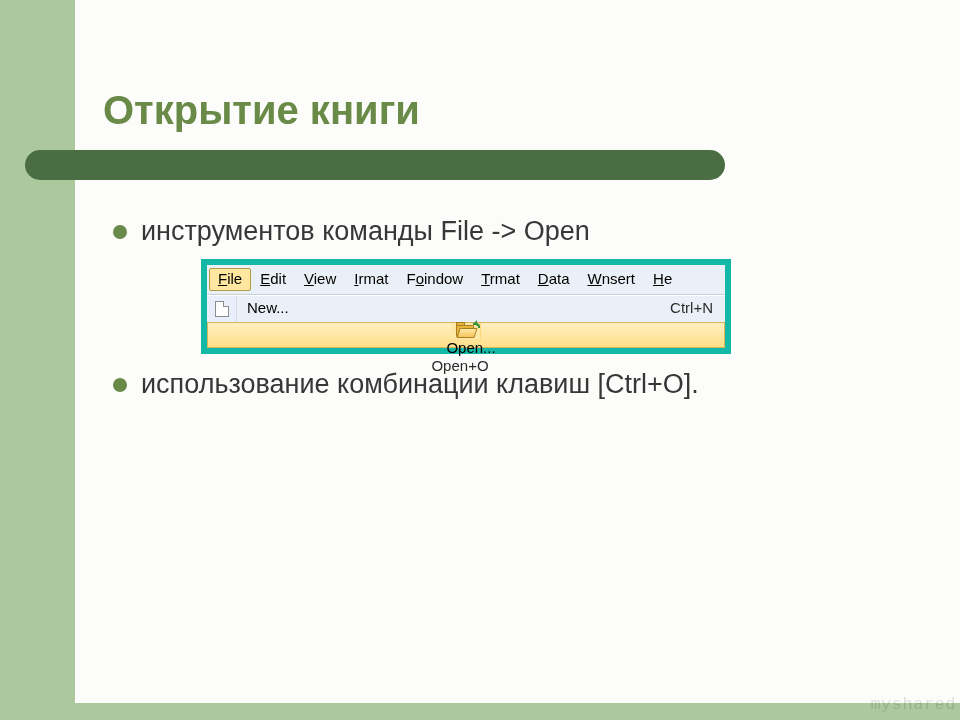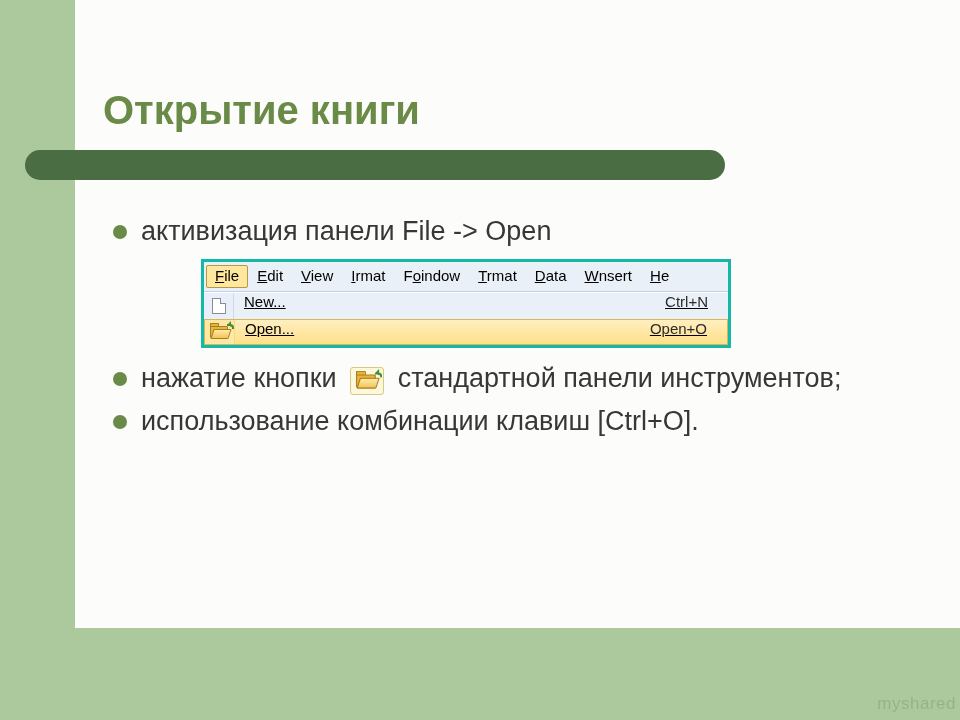--- a/index.html
+++ b/index.html
@@ -7,21 +7,21 @@
   body {
     font-family: Arial, "Helvetica Neue", sans-serif;
     background: #abc99d;
     position: relative;
   }
   .slide {
     position: absolute;
     left: 75px;
     top: 0;
     width: 885px;
-    height: 628px;
+    height: 703px;
     background: #fcfdfb;
   }
   .title {
     position: absolute;
     left: 28px;
     top: 88px;
     font-size: 40px;
     font-weight: bold;
     color: #6a8a48;
   }
@@ -54,21 +54,21 @@
     height: 14px;
     border-radius: 50%;
     background: #6a8a48;
   }
   .bold { font-weight: normal; }
 
   
   .menubar-wrap {
     margin: 10px 0 14px 60px;
     width: 530px;
-    border: 3px solid #14b8a6;
+    border: 6px solid #14b8a6;
     background: #eaf0f7;
     font-family: Tahoma, Arial, sans-serif;
     font-size: 15px;
     color: #000;
   }
   .menubar {
     display: flex;
     align-items: center;
     gap: 0;
     padding: 3px 2px;
@@ -82,47 +82,47 @@
     border: 1px solid #b39a4b;
     border-radius: 2px;
     padding: 1px 8px;
   }
   .menubar .u { text-decoration: underline; }
   .dropdown {
     border-top: 1px solid #fff;
   }
   .dd-row {
     display: flex;
-    align-items: flex-start;
+    align-items: center;
     height: 26px;
-    text-decoration: underline;
   }
   .dd-row.highlight {
     background: linear-gradient(#ffefc0, #ffe089);
     border: 1px solid #d6b65a;
+    flex-direction: column;
   }
   .dd-icon-col {
     width: 30px;
     height: 100%;
     background: #e8eefa;
     display: flex;
     align-items: center;
     justify-content: center;
     border-right: 1px solid #d2d8e5;
   }
   .dd-row.highlight .dd-icon-col {
     background: #ffe7a5;
     border-right: 1px solid #ffd77a;
   }
   .dd-label {
     flex: 1;
     padding-left: 10px;
   }
   .dd-short {
-    padding-right: 20px;
+    padding-right: 12px;
     color: #2b2b2b;
   }
   .doc-icon {
     width: 14px; height: 16px;
     border: 1px solid #8c8c8c;
     background: #fff;
     position: relative;
   }
   .doc-icon::after {
     content: "";
@@ -205,36 +205,36 @@
     transform: scale(1.1);
   }
 
   .watermark {
     position: absolute;
     right: 0;
     bottom: 6px;
     font-size: 17px;
     letter-spacing: 0.5px;
     color: rgba(0,0,0,0.12);
-    font-family: Liberation Sans, sans-serif;
+    font-family: Liberation Mono, monospace;
     padding-right: 4px;
   }
 </style>
 </head>
 <body>
 
 <div class="slide">
   <div class="title">Открытие книги</div>
   <div class="accent-bar"></div>
 
   <div class="content">
     <ul class="bullets">
 
       <li>
-        <span>активизация панели </span><span class="bold">File -&gt; Open</span>
+        <span>инструментов команды </span><span class="bold">File -&gt; Open</span>
 
         <div class="menubar-wrap">
           <div class="menubar">
             <span class="menu active"><span class="u">F</span><span>ile</span></span>
             <span class="menu"><span class="u">E</span><span>dit</span></span>
             <span class="menu"><span class="u">V</span><span>iew</span></span>
             <span class="menu"><span class="u">I</span><span>rmat</span></span>
             <span class="menu"><span>F</span><span class="u">o</span><span>indow</span></span>
             <span class="menu"><span class="u">T</span><span>rmat</span></span>
             <span class="menu"><span class="u">D</span><span>ata</span></span>
@@ -258,32 +258,20 @@
                     <span class="arrow"></span>
                   </span>
               </div>
               <div class="dd-label"><span class="u">O</span><span>pen...</span></div>
               <div class="dd-short">Open+O</div>
             </div>
           </div>
         </div>
       </li>
 
-      <li>
-        <span>нажатие кнопки </span>
-        <span class="folder-big">
-          <span class="folder-icon">
-              <span class="tab"></span>
-              <span class="back"></span>
-              <span class="front"></span>
-              <span class="arrow"></span>
-            </span>
-        </span>
-        <span> стандартной панели инструментов;</span>
-      </li>
 
       <li>
         <span>использование комбинации клавиш </span><span class="bold">[Ctrl+O].</span>
       </li>
 
     </ul>
   </div>
 </div>
 
 <div class="watermark">myshared</div>

